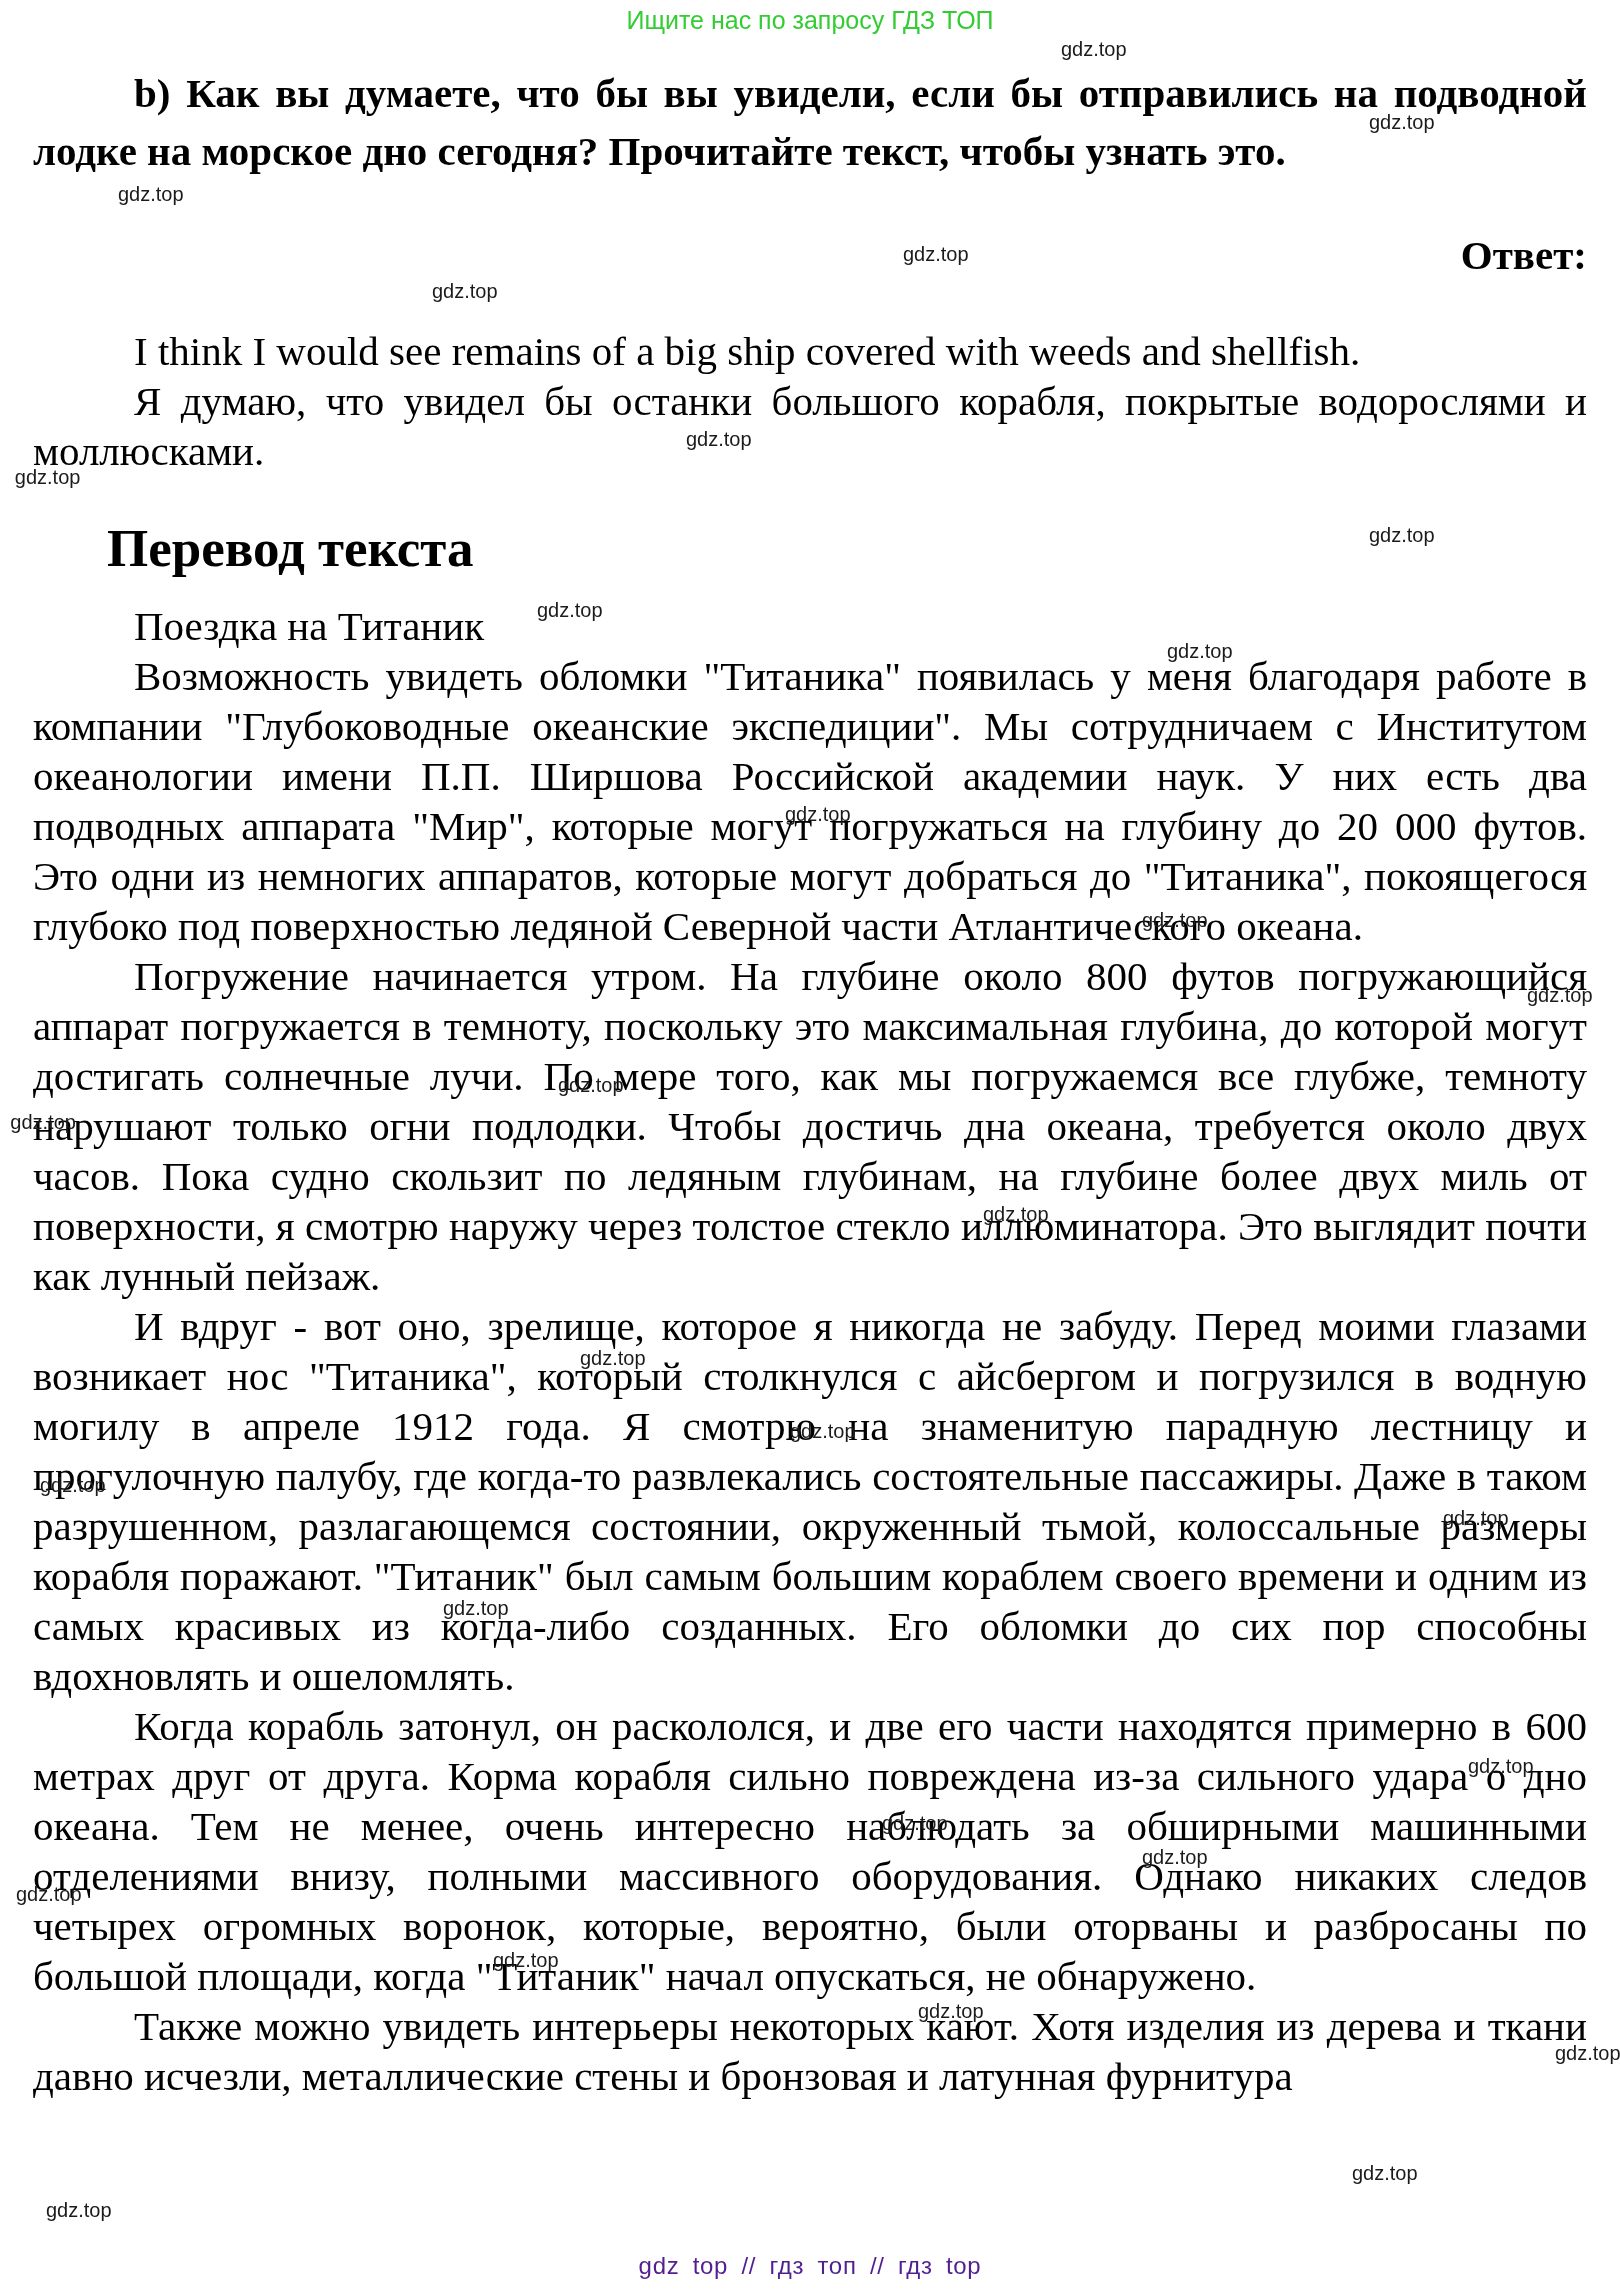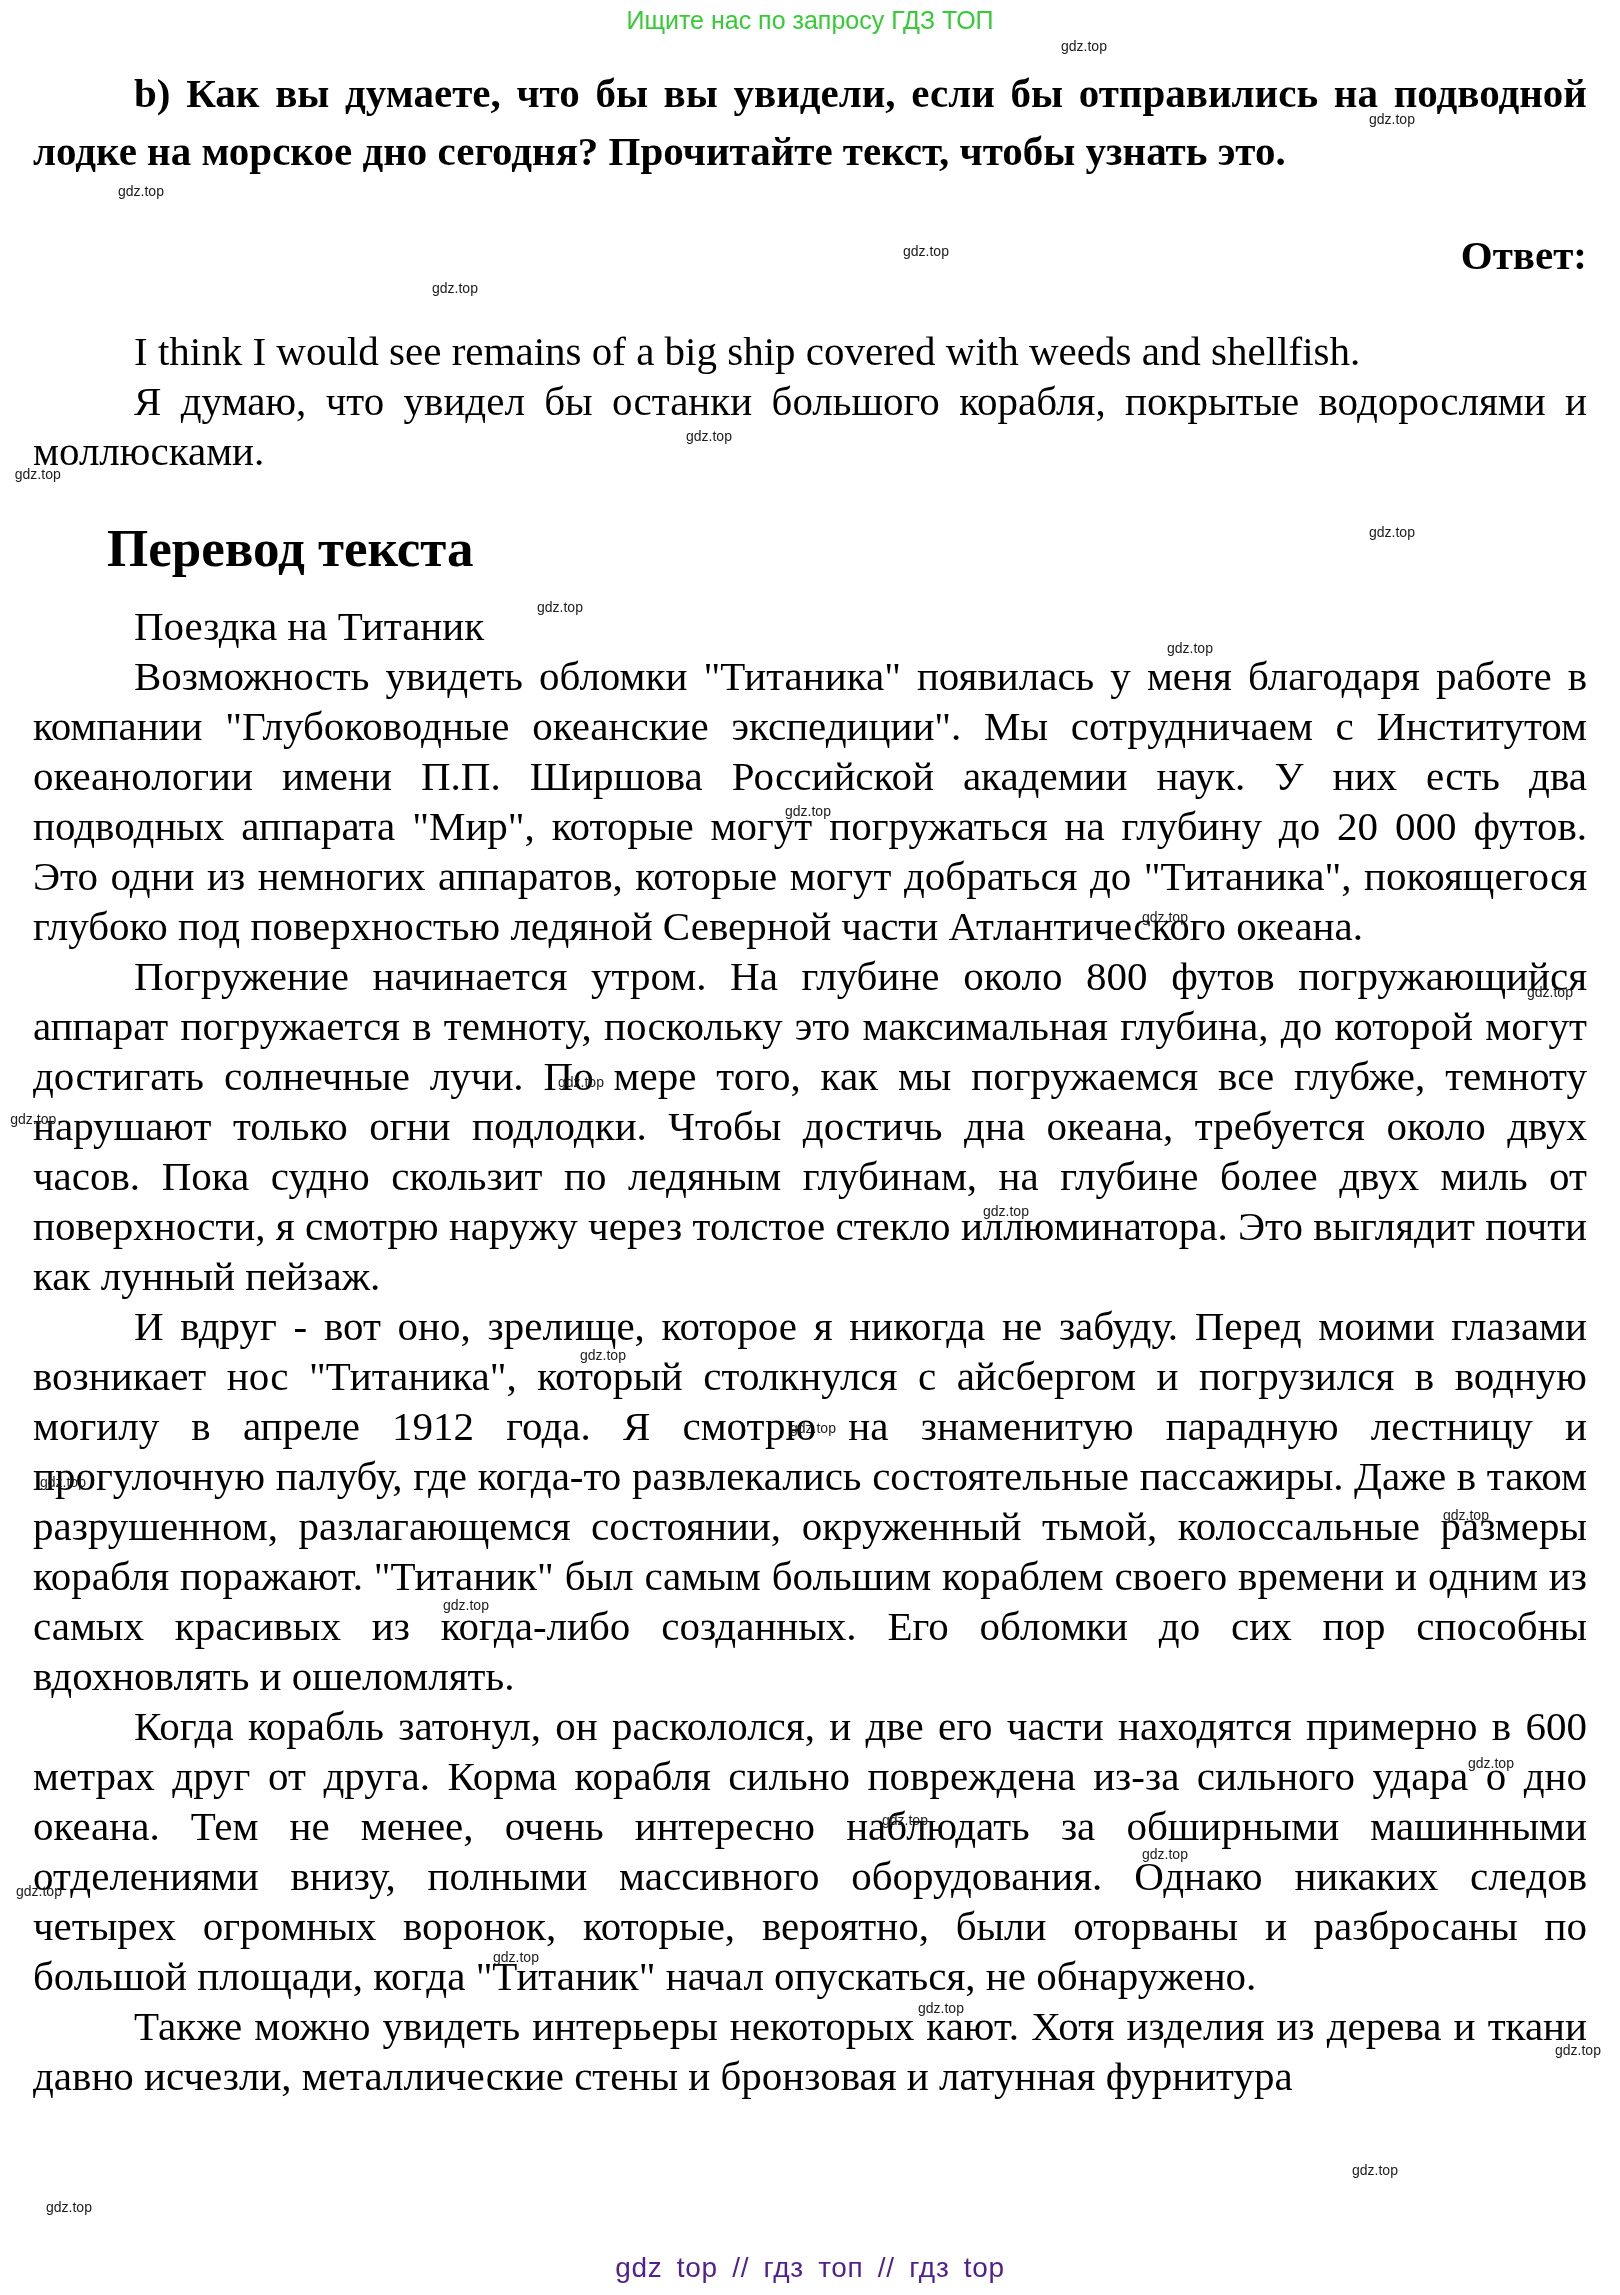--- a/index.html
+++ b/index.html
@@ -50,34 +50,34 @@
     font-weight: bold;
     font-size: 53px;
     line-height: 50px;
     text-indent: 74px;
     margin-top: 47px;
   }
   .title-line { margin-top: 28px; }
   .wm {
     position: absolute;
     font-family: "Liberation Sans", sans-serif;
-    font-size: 14px;
+    font-size: 20px;
     color: var(--watermark_color, #1b1b1b);
     white-space: nowrap;
     z-index: 5;
     text-align: center;
   }
   .footer {
     position: absolute;
     left: 0;
     top: 2252px;
     width: 100%;
     text-align: center;
     font-family: "Liberation Sans", sans-serif;
-    font-size: 28px;
+    font-size: 24px;
     color: var(--footer_purple, #511f90);
     word-spacing: 5.9px;
     letter-spacing: 0.7px;
   }
 </style>
 </head>
 <body>
 
 <div class="page">
 

